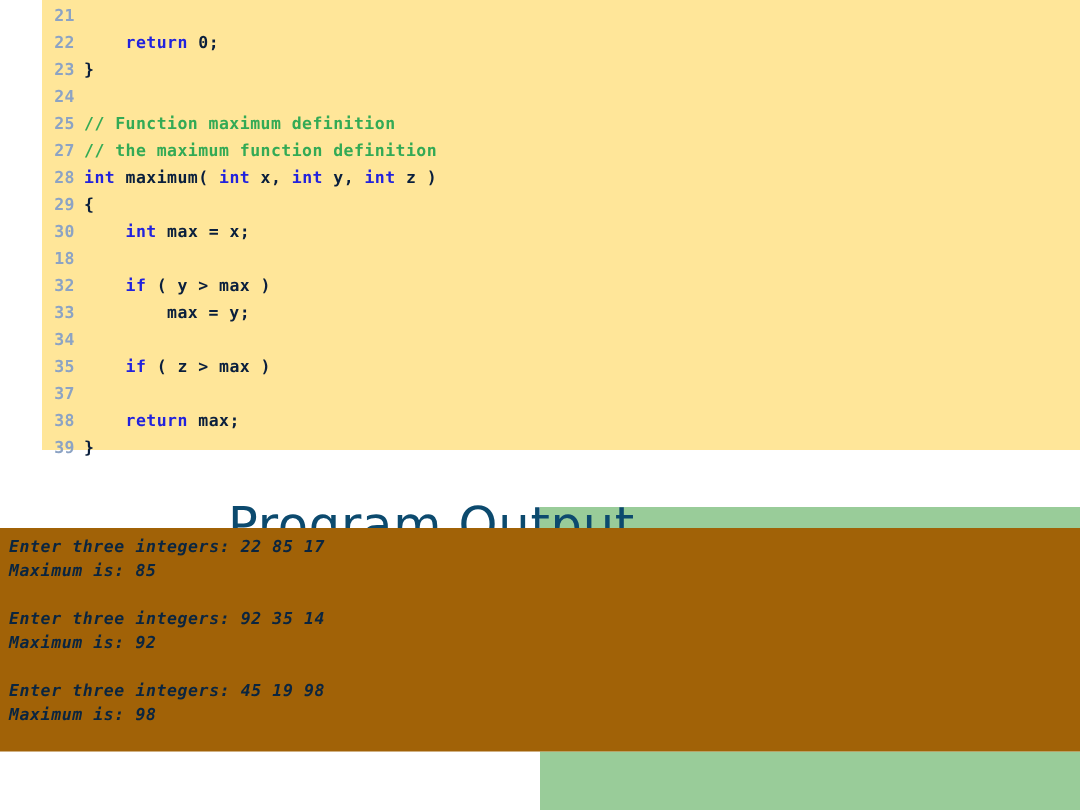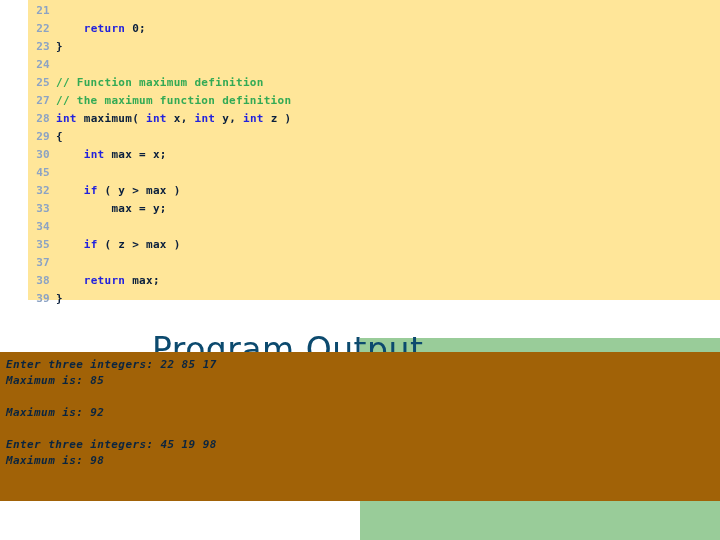--- a/index.html
+++ b/index.html
@@ -133,41 +133,42 @@
     <div class="code-listing" id="code-listing">
         <div class="code-row"><span class="ln">21</span><span class="code-text"></span></div>
         <div class="code-row"><span class="ln">22</span><span class="code-text">    </span><span class="kw">return</span><span class="code-text"> 0;</span></div>
         <div class="code-row"><span class="ln">23</span><span class="code-text">}</span></div>
         <div class="code-row"><span class="ln">24</span><span class="code-text"></span></div>
         <div class="code-row"><span class="ln">25</span><span class="cmt">// Function maximum definition</span></div>
         <div class="code-row"><span class="ln">27</span><span class="cmt">// the maximum function definition</span></div>
         <div class="code-row"><span class="ln">28</span><span class="kw">int</span><span class="code-text"> maximum( </span><span class="kw">int</span><span class="code-text"> x, </span><span class="kw">int</span><span class="code-text"> y, </span><span class="kw">int</span><span class="code-text"> z )</span></div>
         <div class="code-row"><span class="ln">29</span><span class="code-text">{</span></div>
         <div class="code-row"><span class="ln">30</span><span class="code-text">    </span><span class="kw">int</span><span class="code-text"> max = x;</span></div>
-        <div class="code-row"><span class="ln">45</span><span class="code-text"></span></div>
+        <div class="code-row"><span class="ln">18</span><span class="code-text"></span></div>
         <div class="code-row"><span class="ln">32</span><span class="code-text">    </span><span class="kw">if</span><span class="code-text"> ( y &gt; max )</span></div>
         <div class="code-row"><span class="ln">33</span><span class="code-text">        max = y;</span></div>
         <div class="code-row"><span class="ln">34</span><span class="code-text"></span></div>
         <div class="code-row"><span class="ln">35</span><span class="code-text">    </span><span class="kw">if</span><span class="code-text"> ( z &gt; max )</span></div>
         <div class="code-row"><span class="ln">37</span><span class="code-text"></span></div>
         <div class="code-row"><span class="ln">38</span><span class="code-text">    </span><span class="kw">return</span><span class="code-text"> max;</span></div>
         <div class="code-row"><span class="ln">39</span><span class="code-text">}</span></div>
       </div>
   </div>
 
   <div class="green-band-top"></div>
   <div class="green-band-bottom"></div>
 
   <div class="output-heading">Program Output</div>
 
   <div class="console-window">
     <div class="console-inner" id="console-inner">
         <div class="console-line">Enter three integers: 22 85 17</div>
         <div class="console-line">Maximum is: 85</div>
         <div class="console-line blank"> </div>
+        <div class="console-line">Enter three integers: 92 35 14</div>
         <div class="console-line">Maximum is: 92</div>
         <div class="console-line blank"> </div>
         <div class="console-line">Enter three integers: 45 19 98</div>
         <div class="console-line">Maximum is: 98</div>
       </div>
   </div>
 
 </div>
 
 </body></html>

